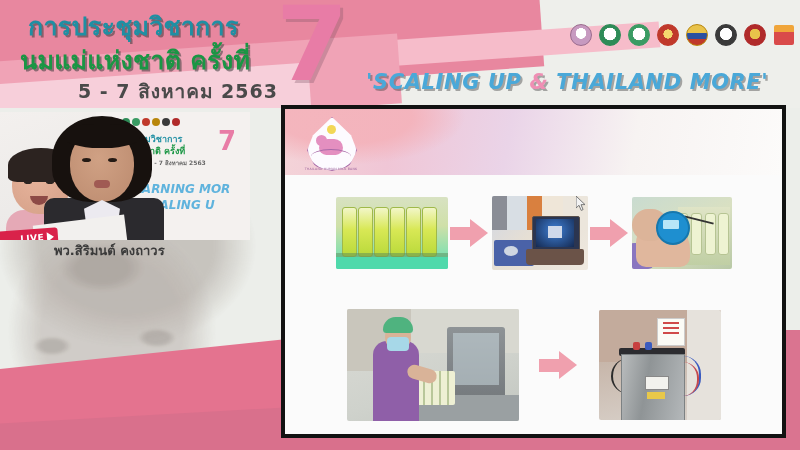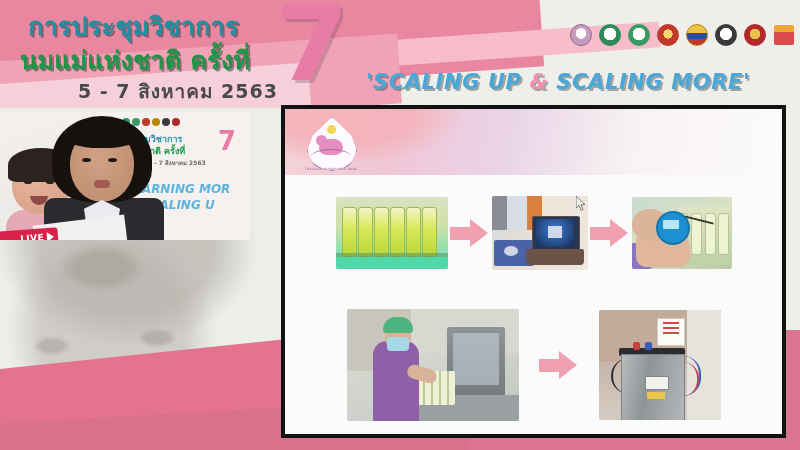--- a/index.html
+++ b/index.html
@@ -201,21 +201,21 @@
   <div class="header">
     <div class="hdr-pink-a"></div>
     <div class="hdr-pink-c"></div>
     <div class="hdr-pink-b"></div>
     <div class="hdr-pink-d"></div>
 
     <div class="t-line1">การประชุมวิชาการ</div>
     <div class="t-line2">นมแม่แห่งชาติ ครั้งที่</div>
     <div class="big7">7</div>
     <div class="t-date">5 - 7 สิงหาคม 2563</div>
-    <div class="tagline"><span>'SCALING UP </span><span class="amp">&amp;</span><span> SCALING MORE'</span></div>
+    <div class="tagline"><span>'SCALING UP </span><span class="amp">&amp;</span><span> THAILAND MORE'</span></div>
 
     <div class="logos">
       <div class="logo">
           <span class="disc" style="border-color:#9a6b8d;background:radial-gradient(circle at 50% 42%,#fff 0 34%,#c79ac0 36% 100%)"></span>
         </div>
       <div class="logo">
           <span class="disc" style="border-color:#2e8b57;background:radial-gradient(circle at 50% 45%,#fff 0 42%,#2e8b57 44% 100%)"></span>
         </div>
       <div class="logo">
           <span class="disc" style="border-color:#3a9b63;background:radial-gradient(circle at 50% 45%,#fff 0 42%,#3a9b63 44% 100%)"></span>
@@ -278,20 +278,21 @@
     </div>
     <div class="v-paper"></div>
 
     <div class="live-badge">
       <span>LIVE</span>
       <span class="tri"></span>
     </div>
 
   </div>
 
+  <div class="speaker-name">พว.สิริมนต์  คงถาวร</div>
 
   <div class="panel">
     <div class="panel-inner">
       <div class="hdr-wash"></div>
       <div class="hdr-wash2"></div>
 
       <div class="drop-logo">
         <div class="drop"></div>
         <div class="drop-dot"></div>
         <div class="baby"></div>

